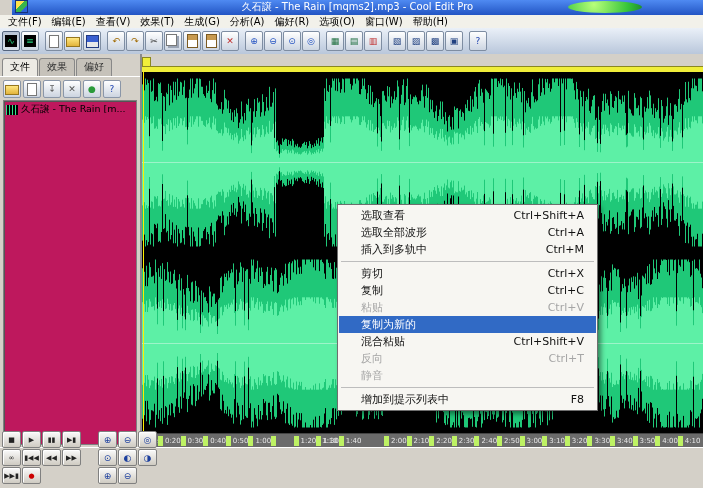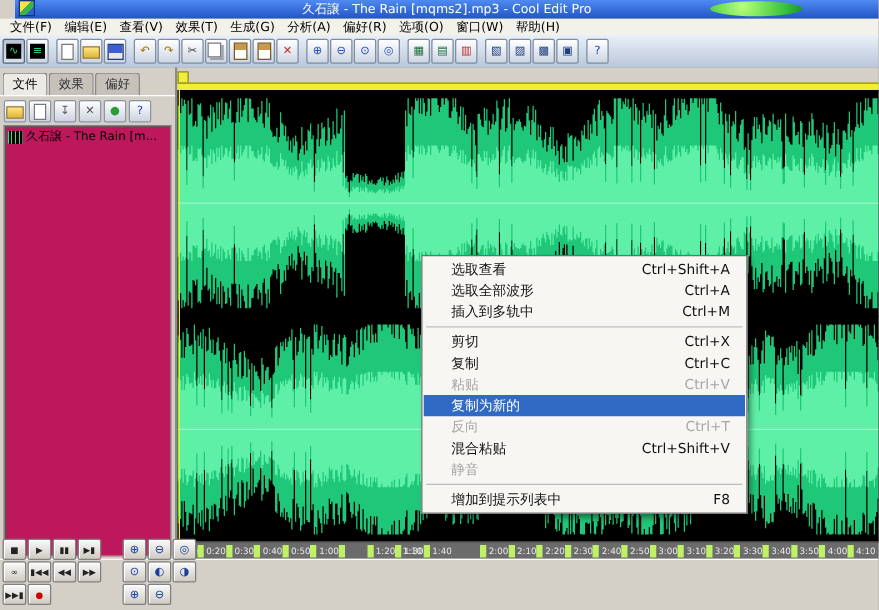--- a/index.html
+++ b/index.html
@@ -312,28 +312,28 @@
         <span class="sc">Ctrl+C</span>
       </div>
       <div class="cm-item disabled">
         <span class="lbl">粘贴</span>
         <span class="sc">Ctrl+V</span>
       </div>
       <div class="cm-item hl">
         <span class="lbl">复制为新的</span>
         <span class="sc"></span>
       </div>
+      <div class="cm-item">
+        <span class="lbl">混合粘贴</span>
+        <span class="sc">Ctrl+Shift+V</span>
+      </div>
       <div class="cm-item disabled">
         <span class="lbl">反向</span>
         <span class="sc">Ctrl+T</span>
       </div>
-      <div class="cm-item">
-        <span class="lbl">混合粘贴</span>
-        <span class="sc">Ctrl+Shift+V</span>
-      </div>
       <div class="cm-item disabled">
         <span class="lbl">静音</span>
         <span class="sc"></span>
       </div>
       <div class="cm-sep"></div>
       <div class="cm-item">
         <span class="lbl">增加到提示列表中</span>
         <span class="sc">F8</span>
       </div>
     </div>

